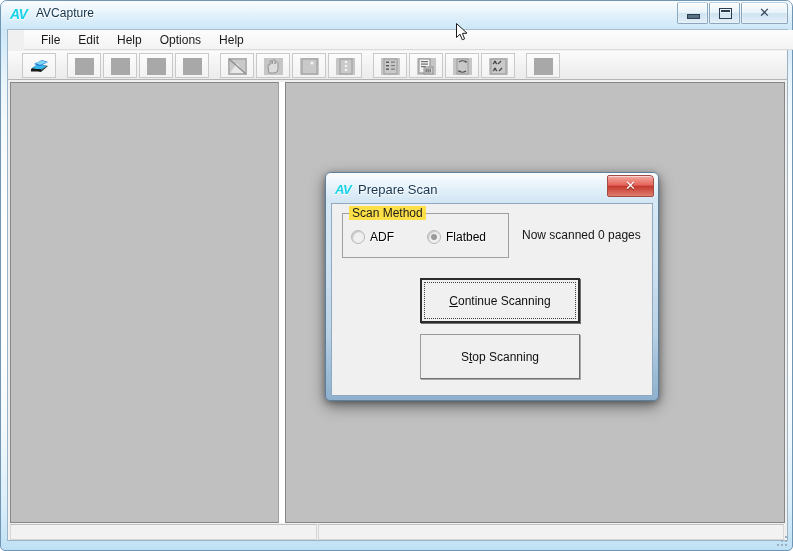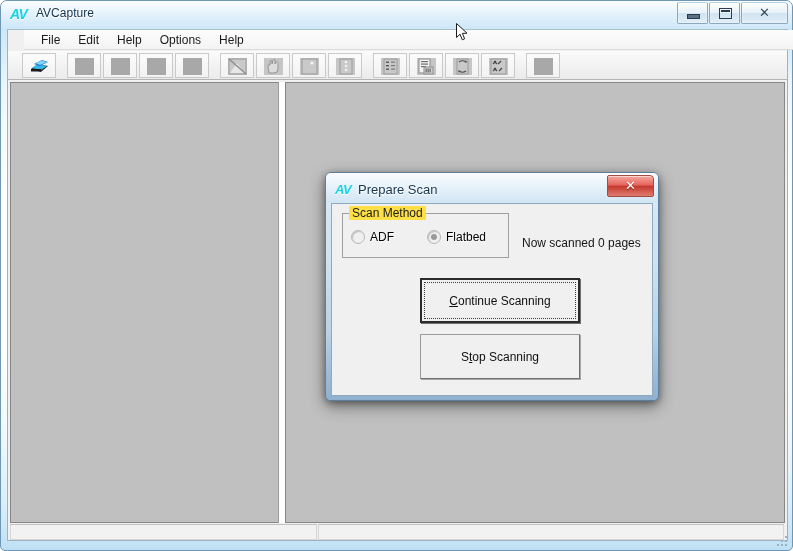--- a/index.html
+++ b/index.html
@@ -398,21 +398,21 @@
   }
   .radio-label {
     font-size: 12px;
     color: #000000;
     text-shadow: 1px 1px 0 #ffffff;
     white-space: nowrap;
   }
 
   #now-scanned {
     position: absolute;
-    left: 190px; top: 32px;
+    left: 190px; top: 24px;
     font-size: 12px;
     color: #151515;
     white-space: nowrap;
   }
 
   
   .dlgbtn {
     position: absolute;
     width: 160px;
     height: 45px;

